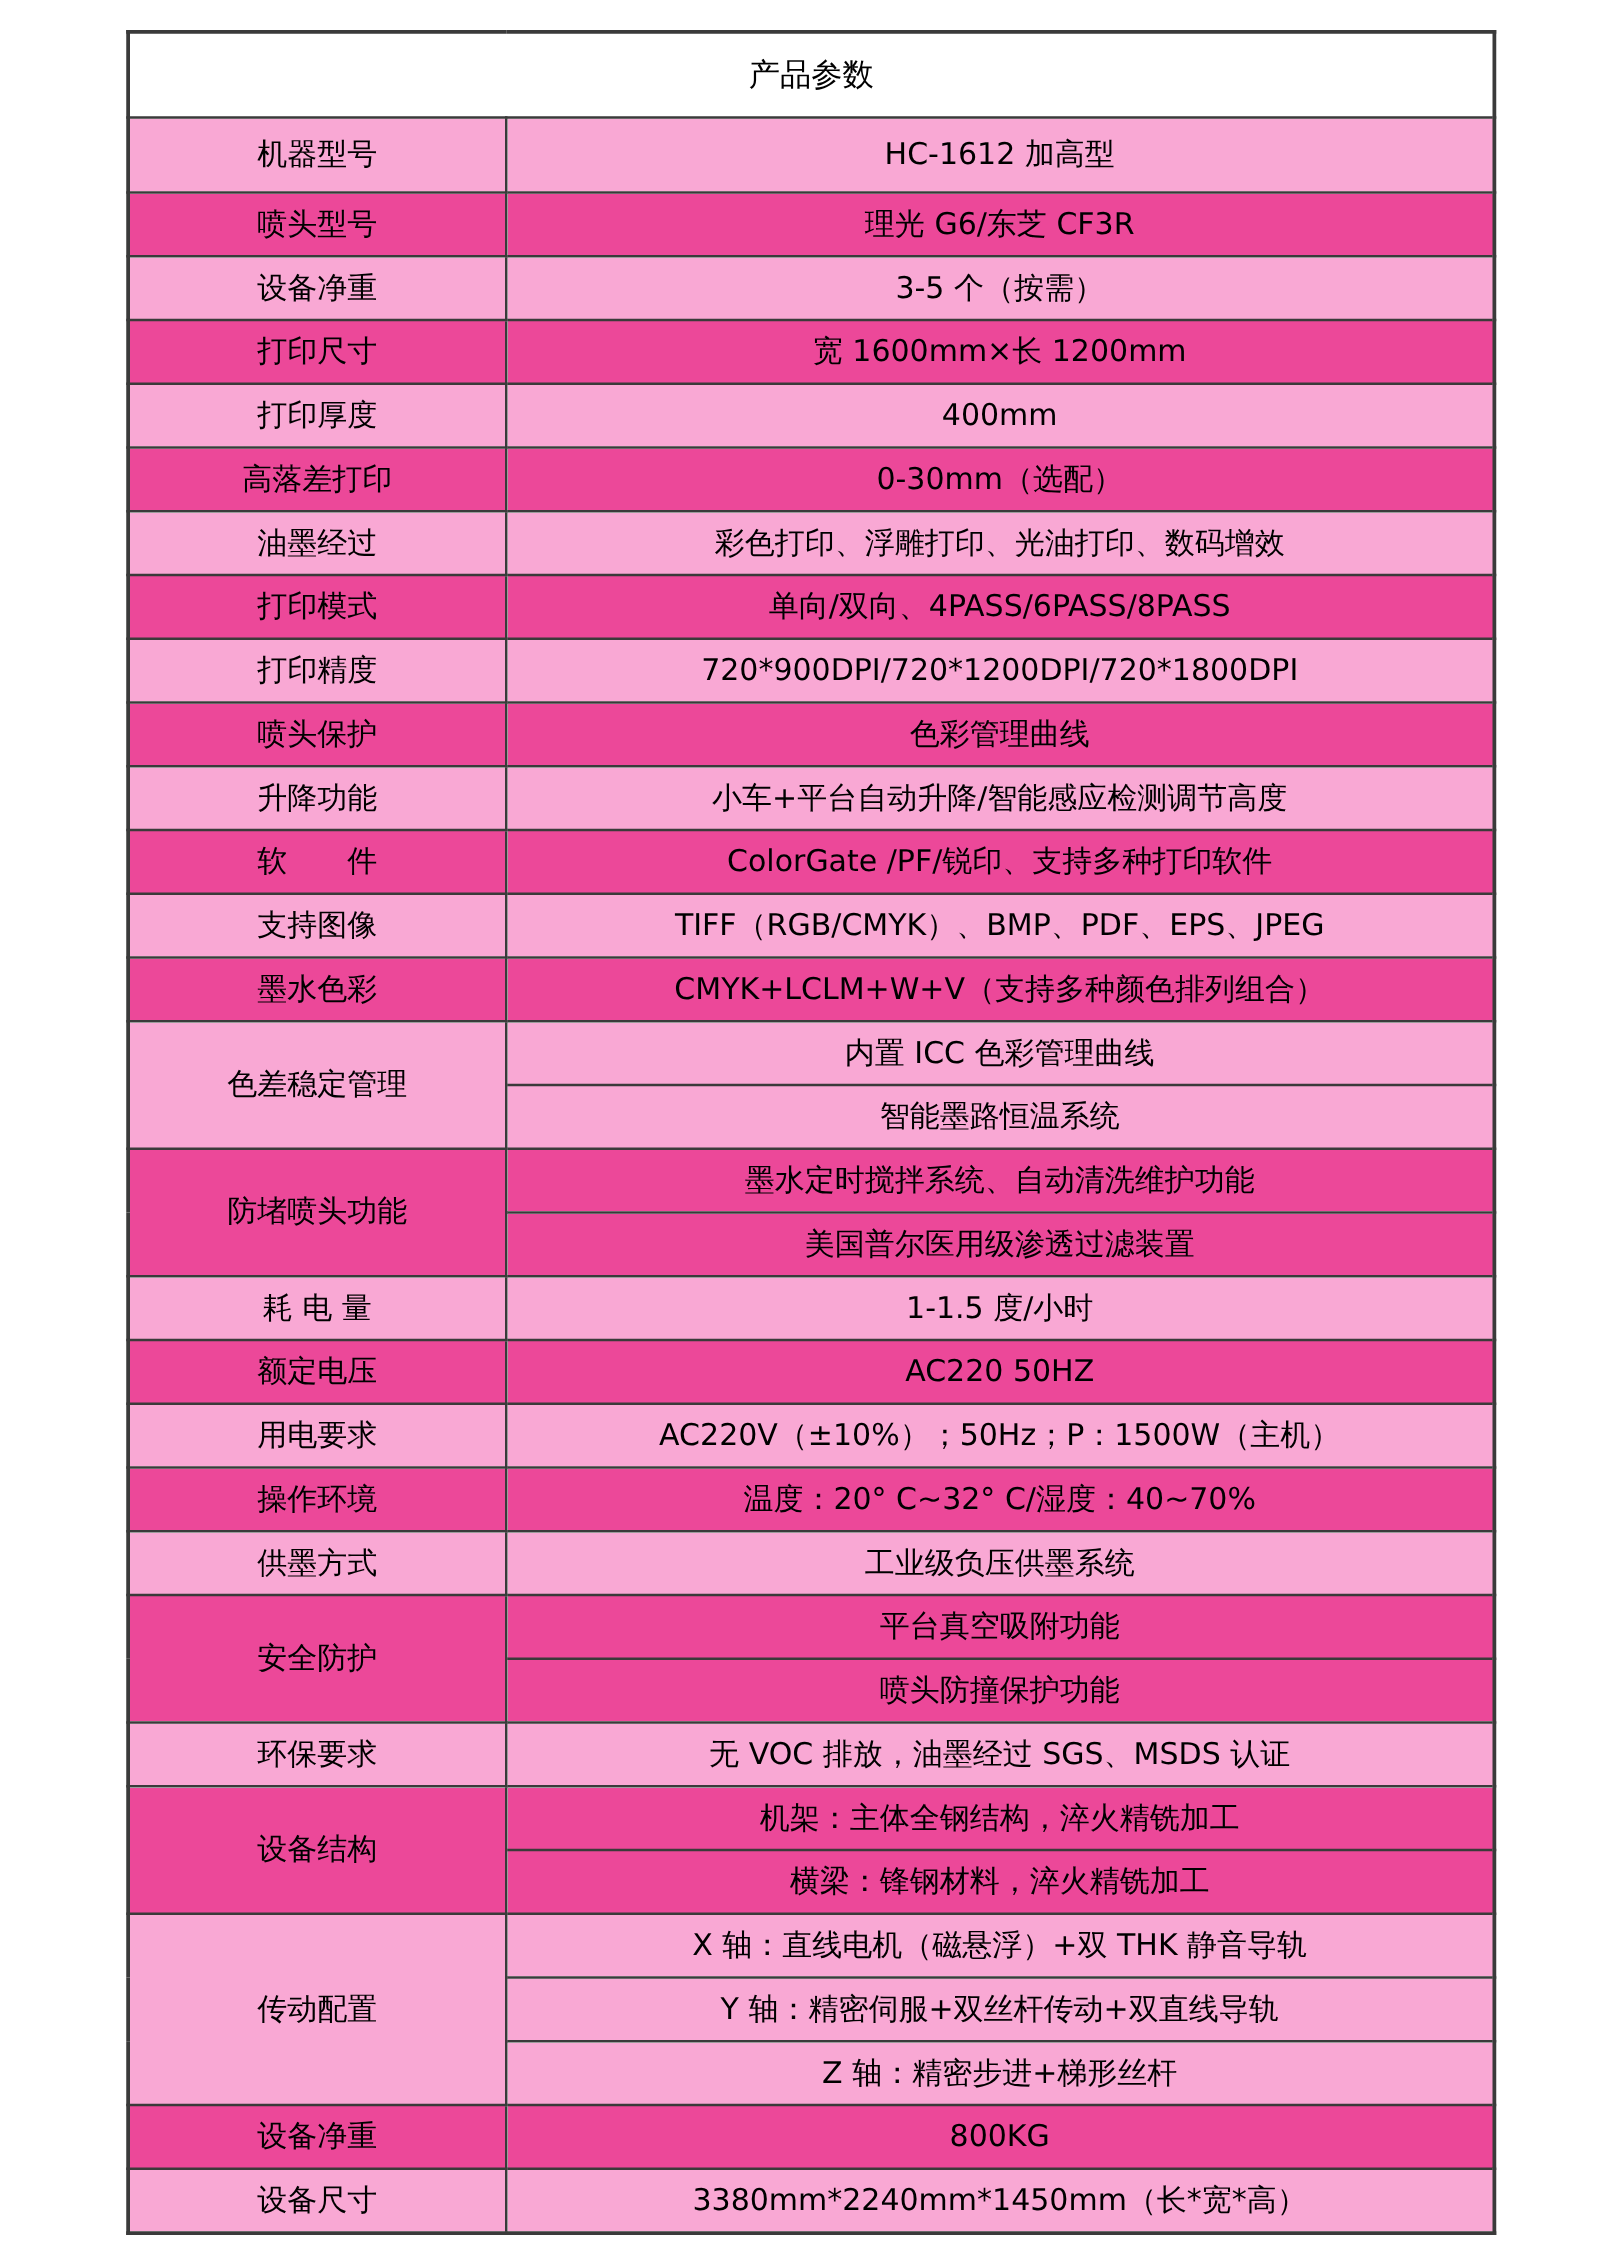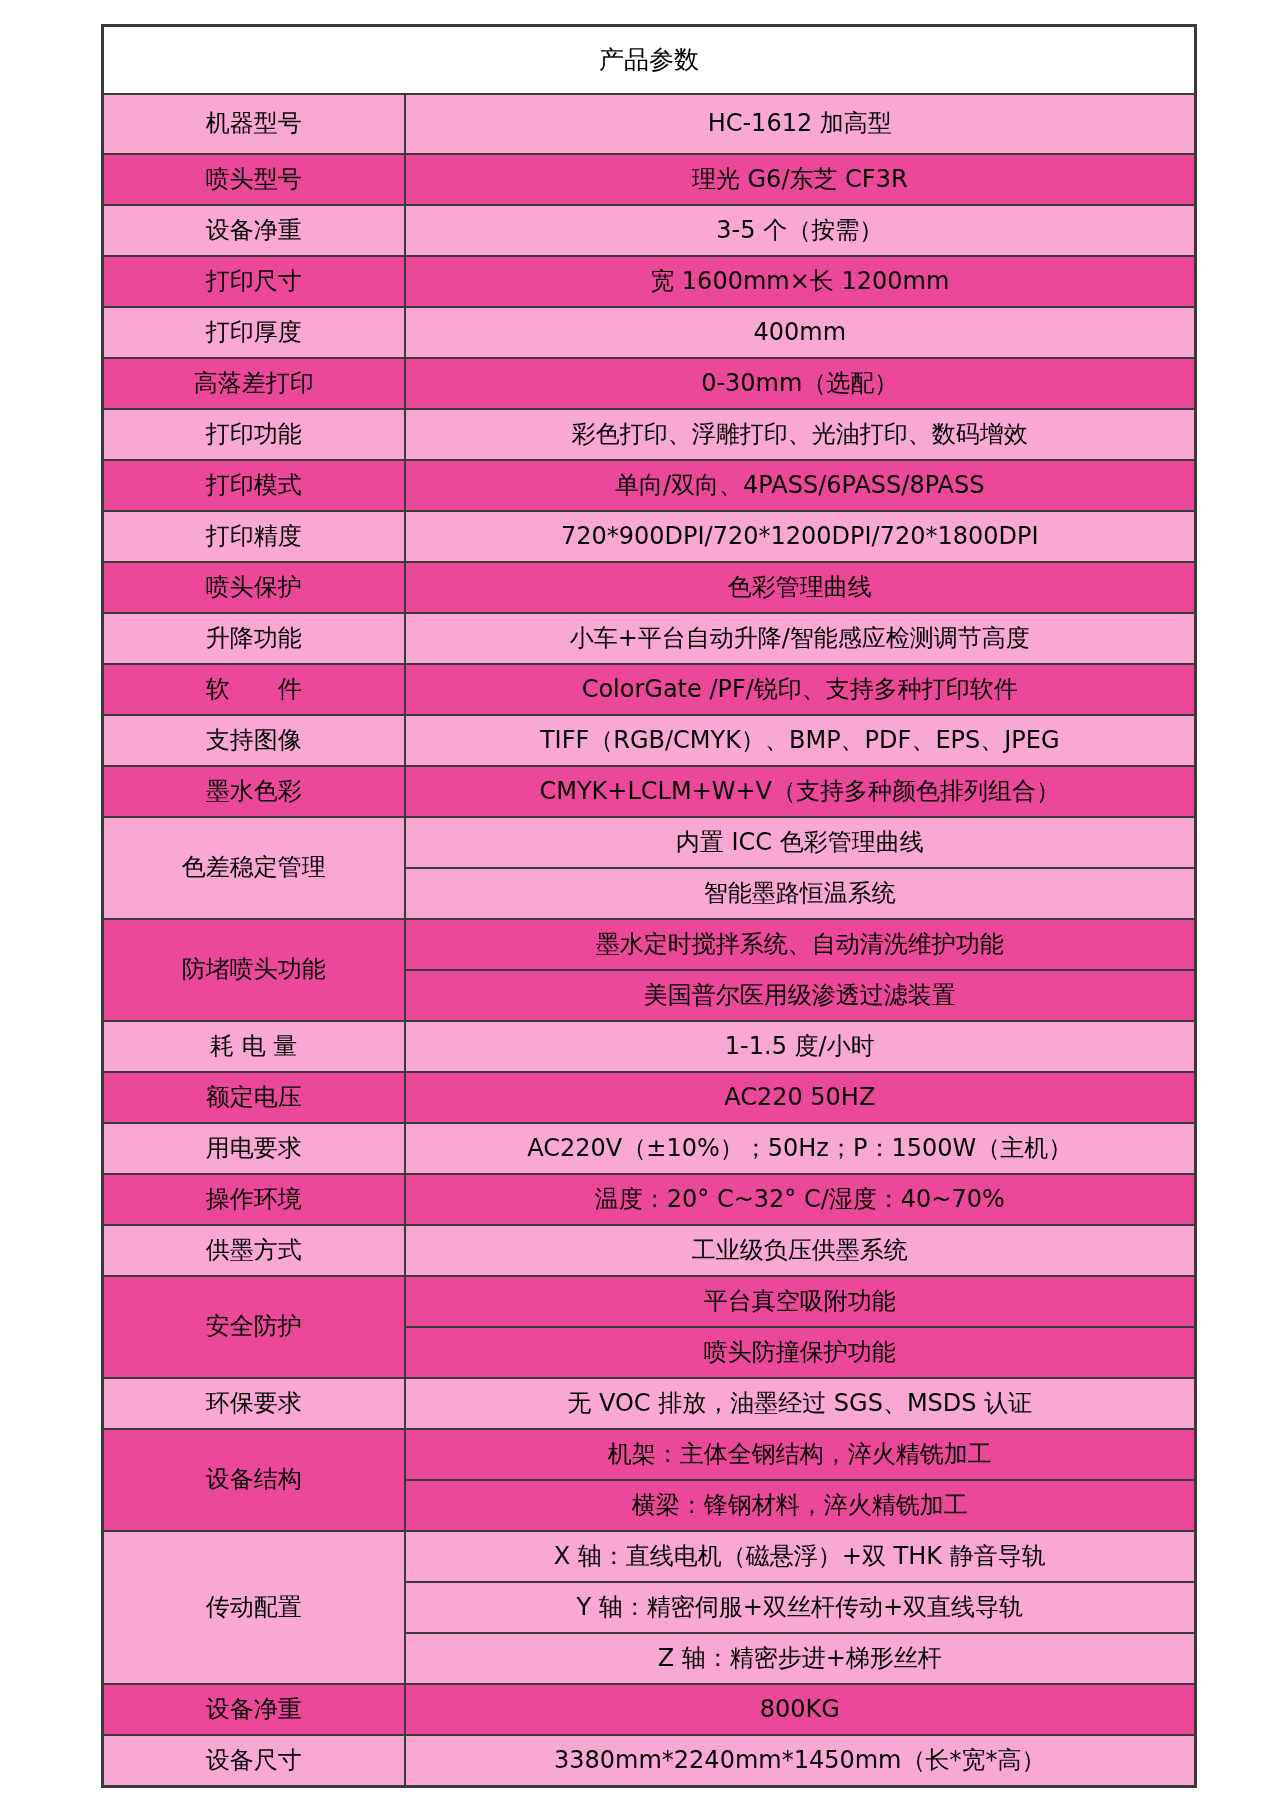--- a/index.html
+++ b/index.html
@@ -68,21 +68,21 @@
     </tr>
     <tr class="plain">
       <td class="label-cell">打印厚度</td>
       <td class="value-cell">400mm</td>
     </tr>
     <tr class="stripe">
       <td class="label-cell">高落差打印</td>
       <td class="value-cell">0-30mm（选配）</td>
     </tr>
     <tr class="plain">
-      <td class="label-cell">打印功能</td>
+      <td class="label-cell">油墨经过</td>
       <td class="value-cell">彩色打印、浮雕打印、光油打印、数码增效</td>
     </tr>
     <tr class="stripe">
       <td class="label-cell">打印模式</td>
       <td class="value-cell">单向/双向、4PASS/6PASS/8PASS</td>
     </tr>
     <tr class="plain">
       <td class="label-cell">打印精度</td>
       <td class="value-cell">720*900DPI/720*1200DPI/720*1800DPI</td>
     </tr>

